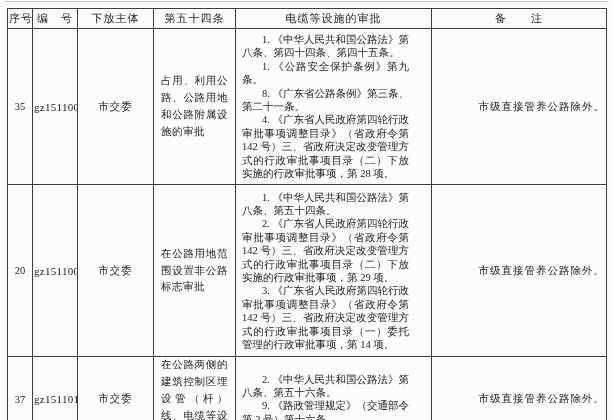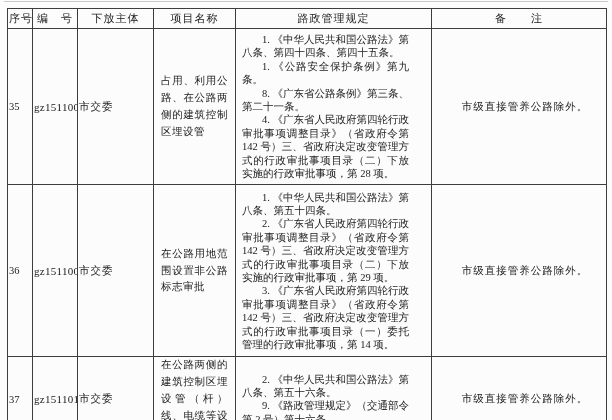--- a/index.html
+++ b/index.html
@@ -43,21 +43,21 @@
   tr.r-0 { height: 145px; }
   tr.r-1 { height: 172px; }
   tr.r-2 { height: 70px; }
   th.hdr {
     font-size: 11px;
     letter-spacing: 1px;
     text-align: center;
     white-space: pre;
   }
   td.c-seq, td.c-code, td.c-del {
-    text-align: left;
+    text-align: center;
     font-size: 10.5px;
   }
   td.c-code { font-size: 11px; letter-spacing: 0.3px; }
   td.c-del { letter-spacing: 1px; margin-top: 16px; }
   td.c-proj { padding: 0 7px; }
   .proj-text {
     text-align: justify;
     font-size: 10.5px;
     line-height: 16.8px;
     letter-spacing: 0.5px;
@@ -67,21 +67,21 @@
     margin: 0;
     text-indent: 1.9em;
     text-align: justify;
     font-size: 10.5px;
     line-height: 13.4px;
   }
   td.c-remark {
     padding-left: 13px;
     font-size: 10.5px;
     letter-spacing: 1px;
-    text-align: center;
+    text-align: right;
     margin-top: 27px;
   }
 </style>
 </head>
 <body>
 
 <div class="page">
   <div class="top-rule"></div>
 
   <table class="doc">
@@ -91,43 +91,43 @@
       <col style="width:76px">
       <col style="width:82px">
       <col style="width:196px">
       <col style="width:175px">
     </colgroup>
     <thead>
       <tr class="r-header">
         <th class="hdr">序号</th>
         <th class="hdr">编　号</th>
         <th class="hdr">下放主体</th>
-        <th class="hdr">项目名称</th>
-        <th class="hdr">路政管理规定</th>
+        <th class="hdr">第五十四条</th>
+        <th class="hdr">电缆等设施的审批</th>
         <th class="hdr">备　　注</th>
       </tr>
     </thead>
     <tbody>
       <tr class="r-0">
         <td class="c-seq">35</td>
         <td class="c-code">gz1511008</td>
         <td class="c-del">市交委</td>
         <td class="c-proj">
-          <div class="proj-text">占用、利用公路、在公路两侧的建筑控制区埋设管</div>
+          <div class="proj-text">占用、利用公路、公路用地和公路附属设施的审批</div>
         </td>
         <td class="c-basis">
           <p>1. 《中华人民共和国公路法》第八条、第四十四条、第四十五条。</p>
           <p>1. 《公路安全保护条例》第九条。</p>
           <p>8. 《广东省公路条例》第三条、第二十一条。</p>
           <p>4. 《广东省人民政府第四轮行政审批事项调整目录》（省政府令第 142 号）三、省政府决定改变管理方式的行政审批事项目录（二）下放实施的行政审批事项，第 28 项。</p>
         </td>
         <td class="c-remark">市级直接管养公路除外。</td>
       </tr>
       <tr class="r-1">
-        <td class="c-seq">36</td>
+        <td class="c-seq">20</td>
         <td class="c-code">gz1511009</td>
         <td class="c-del">市交委</td>
         <td class="c-proj">
           <div class="proj-text">在公路用地范围设置非公路标志审批</div>
         </td>
         <td class="c-basis">
           <p>1. 《中华人民共和国公路法》第八条、第五十四条。</p>
           <p>2. 《广东省人民政府第四轮行政审批事项调整目录》（省政府令第 142 号）三、省政府决定改变管理方式的行政审批事项目录（二）下放实施的行政审批事项，第 29 项。</p>
           <p>3. 《广东省人民政府第四轮行政审批事项调整目录》（省政府令第 142 号）三、省政府决定改变管理方式的行政审批事项目录（一）委托管理的行政审批事项，第 14 项。</p>
         </td>

